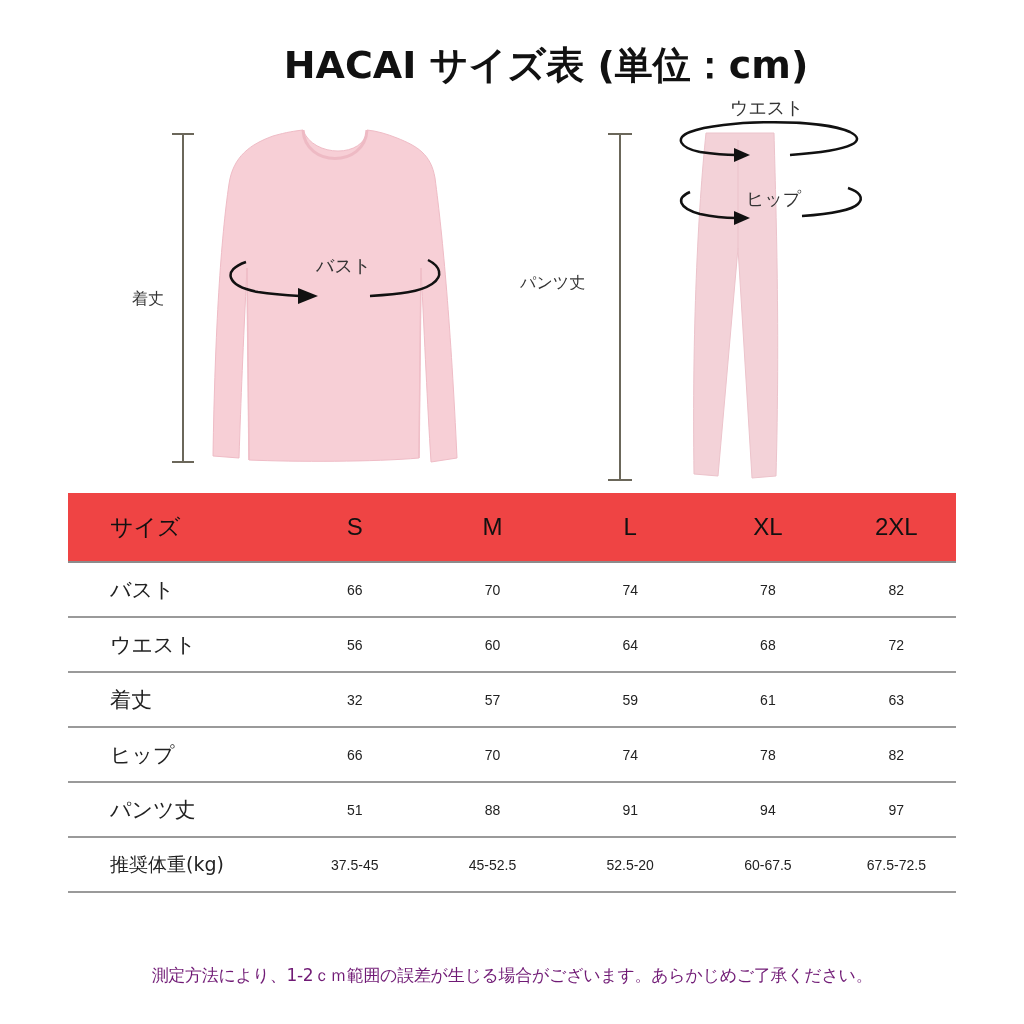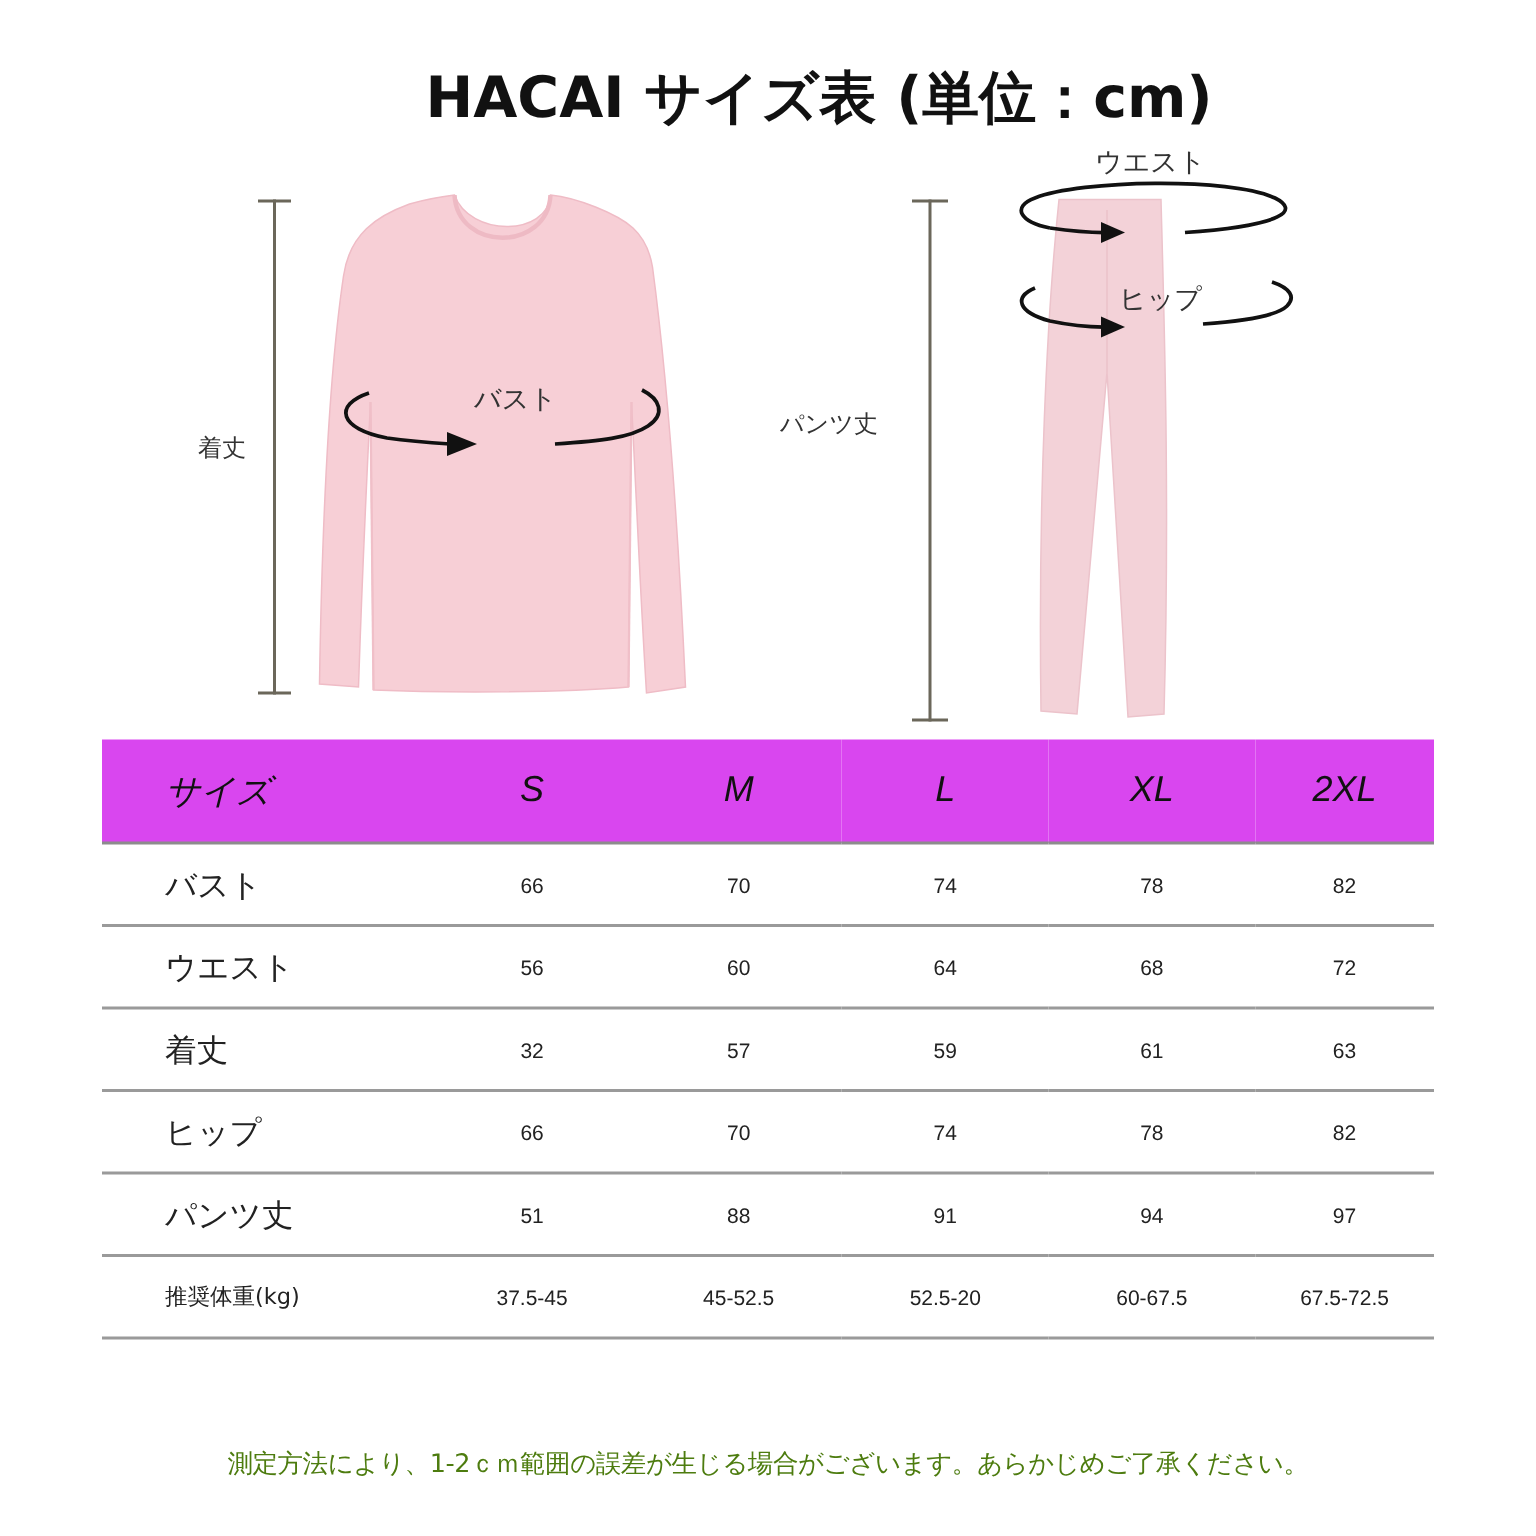--- a/index.html
+++ b/index.html
@@ -48,22 +48,21 @@
 
     
     .size-table {
       position: absolute;
       left: 68px;
       top: 493px;
       width: 888px;
       border-collapse: collapse;
     }
     .size-table tr.header-row {
-      background: #d946ef;
-      font-style: italic;
+      background: #ef4444;
     }
     .size-table td {
       height: 53px;
       font-size: 14px;
       color: #222222;
       text-align: center;
       border-bottom: 2px solid #9a9a9a;
       padding: 0;
       font-family: "Liberation Sans", "DejaVu Sans", sans-serif;
     }
@@ -86,21 +85,21 @@
     .size-table td.col { width: 134px; }
     .size-table td.col-last { width: 116px; text-align: center; }
 
     .note {
       position: absolute;
       top: 964px;
       left: 0;
       width: 1024px;
       text-align: center;
       font-size: 17px;
-      color: #4d7c0f;
+      color: #701a75;
       font-family: "DejaVu Sans", sans-serif;
       letter-spacing: -0.3px;
     }
   </style>
 </head>
 <body>
 
 <div class="title">HACAI サイズ表 (単位：cm)</div>
 
 <div class="tick" style="left:172px; top:133px; width:22px;"></div>
@@ -193,21 +192,21 @@
   </tr>
   <tr>
     <td class="rowlabel">パンツ丈</td>
     <td>51</td>
     <td>88</td>
     <td>91</td>
     <td>94</td>
     <td>97</td>
   </tr>
   <tr>
-    <td class="rowlabel" style="font-size:15px;">推奨体重(kg)</td>
+    <td class="rowlabel" style="font-size:19px;">推奨体重(kg)</td>
     <td>37.5-45</td>
     <td>45-52.5</td>
     <td>52.5-20</td>
     <td>60-67.5</td>
     <td>67.5-72.5</td>
   </tr>
 </tbody>
   </table>
 
 <div class="note">測定方法により、1-2ｃｍ範囲の誤差が生じる場合がございます。あらかじめご了承ください。</div>

